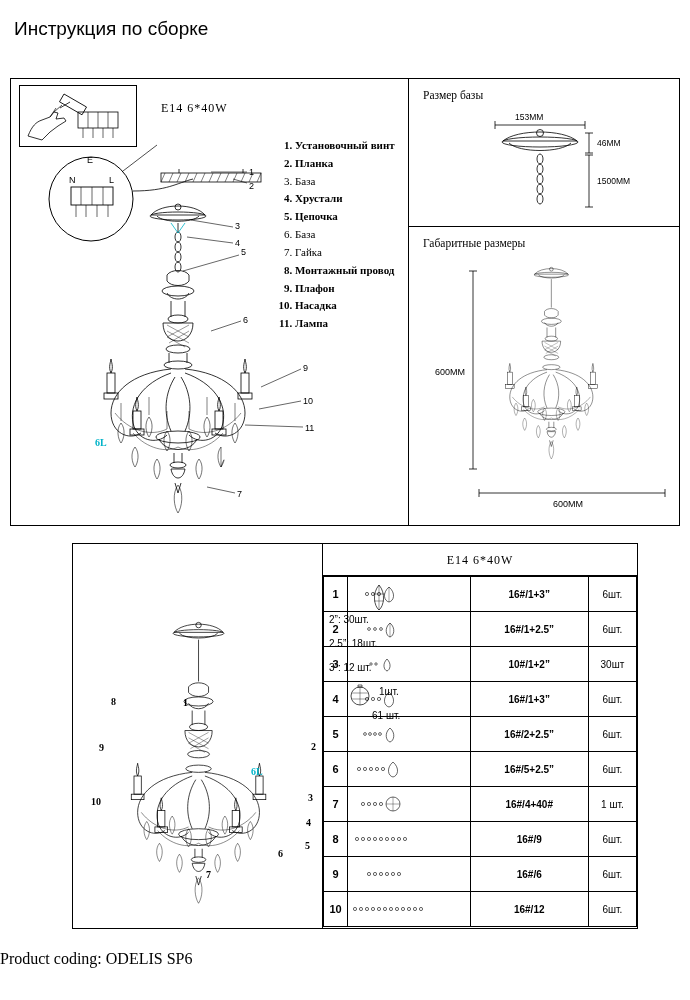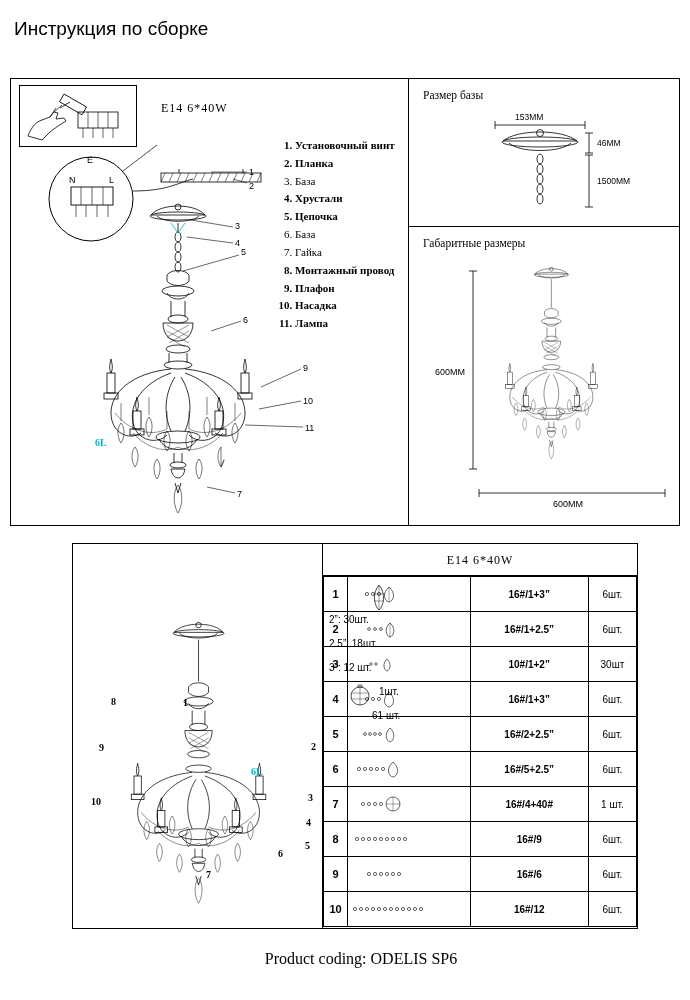--- a/index.html
+++ b/index.html
@@ -78,23 +78,22 @@
   td.c-no { width: 22px; font-weight: bold; font-size: 11px; }
   td.c-pic { width: 112px; }
   td.c-code { width: 108px; font-weight: bold; font-size: 10px; }
   td.c-qty { width: 44px; font-size: 10px; }
   .sizes-box {
     position:absolute; left: 250px; top: 32px; width: 116px; height: 210px;
     font-size: 10px; font-family: "Liberation Sans", sans-serif;
   }
   .sizes-box .line { position:absolute; left: 6px; white-space: nowrap; }
   .product-coding {
-    position:absolute; left: 0; top: 950px; width: 690px; text-align: center;
+    position:absolute; left: 0; top: 950px; width: 690px; 
     font-size: 16px;
-    padding-left: 32px;
   }
   svg { display:block; }
   .nolabel { font-family:"Liberation Sans", sans-serif; font-size: 9px; }
 </style>
 </head>
 <body>
 
 <div class="page-title">Инструкция по сборке</div>
 
 <div class="top-panel">

